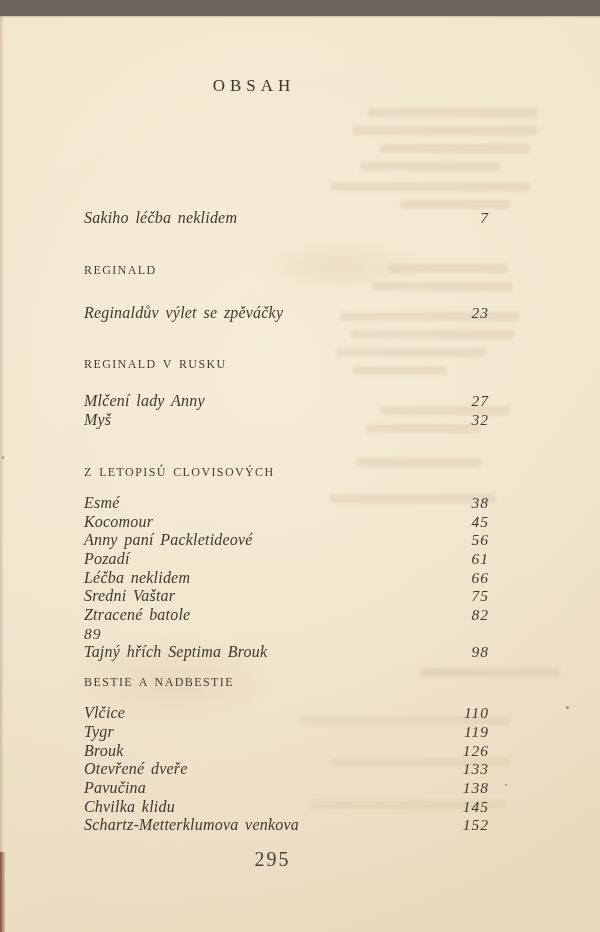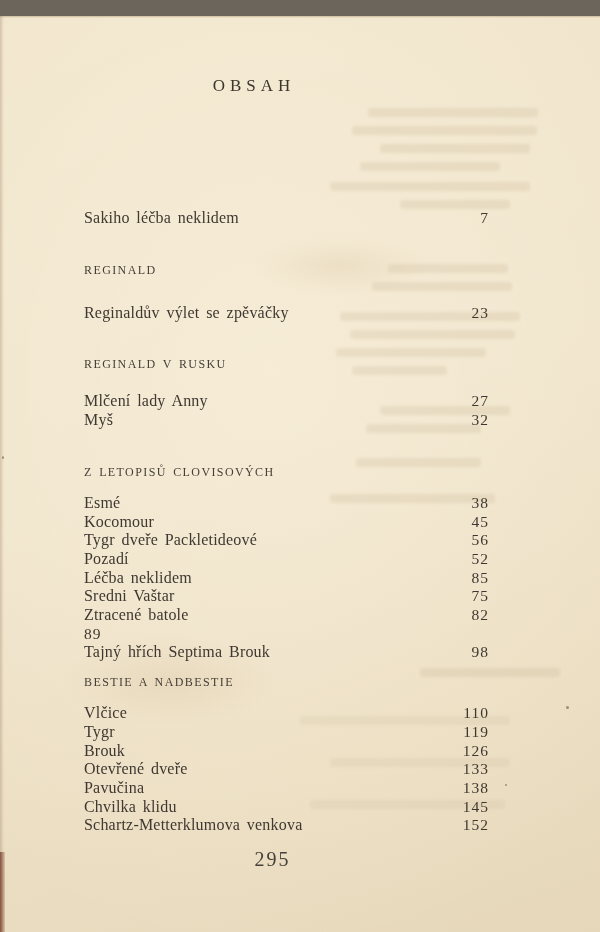--- a/index.html
+++ b/index.html
@@ -33,21 +33,21 @@
       #35291d 72%, #c79e66 82%, #1f1811 100%);
     filter: blur(0.5px); }
 
   .title {
     position:absolute; top:60px; left:0; width:508px;
     text-align:center; font-size:17px; letter-spacing:5px;
     color:#3c352e;
   }
   .toc { position:absolute; left:84px; top:193px; width:405px; }
   .row { display:flex; justify-content:space-between; align-items:baseline;
-         font-size:16px; line-height:18.7px; word-spacing:2.5px; letter-spacing:0.2px; }
+         font-size:16px; line-height:18.7px; word-spacing:2.5px; letter-spacing:0.2px;font-style:italic; }
   .row .num { font-size:15.5px; letter-spacing:1px; font-variant-numeric: oldstyle-nums; }
   .heading { font-size:12px; letter-spacing:1.4px; line-height:16px;
              color:#453e36; word-spacing:2px; }
   .s1h { margin-top:34px; margin-bottom:26px; }
   .s2h { margin-top:34px; margin-bottom:20px; }
   .s3h { margin-top:34px; margin-bottom:14px; }
   .s4h { margin-top:12px; margin-bottom:14px; }
   .folio { position:absolute; top:832px; left:0; width:545px; text-align:center;
            font-size:20px; letter-spacing:2px; color:#46403a;
            font-variant-numeric: oldstyle-nums; }
@@ -131,30 +131,30 @@
       <div class="heading s3h">Z LETOPISŮ CLOVISOVÝCH</div>
       <div class="row">
         <span>Esmé</span>
         <span class="num">38</span>
       </div>
       <div class="row">
         <span>Kocomour</span>
         <span class="num">45</span>
       </div>
       <div class="row">
-        <span>Tygr dveře Packletideové</span>
+        <span>Anny paní Packletideové</span>
         <span class="num">56</span>
       </div>
       <div class="row">
         <span>Pozadí</span>
-        <span class="num">52</span>
+        <span class="num">61</span>
       </div>
       <div class="row">
         <span>Léčba neklidem</span>
-        <span class="num">85</span>
+        <span class="num">66</span>
       </div>
       <div class="row">
         <span>Sredni Vaštar</span>
         <span class="num">75</span>
       </div>
       <div class="row">
         <span>Ztracené batole</span>
         <span class="num">82</span>
       </div>
       <div class="row">

